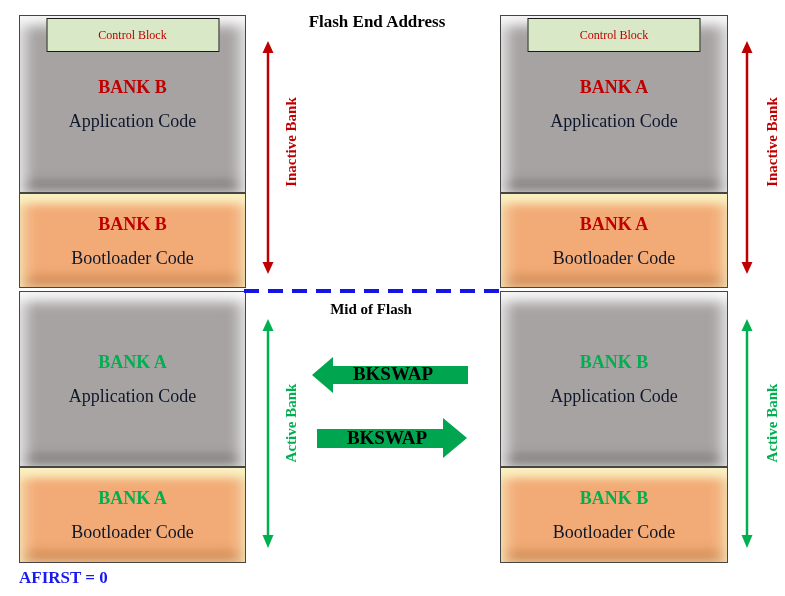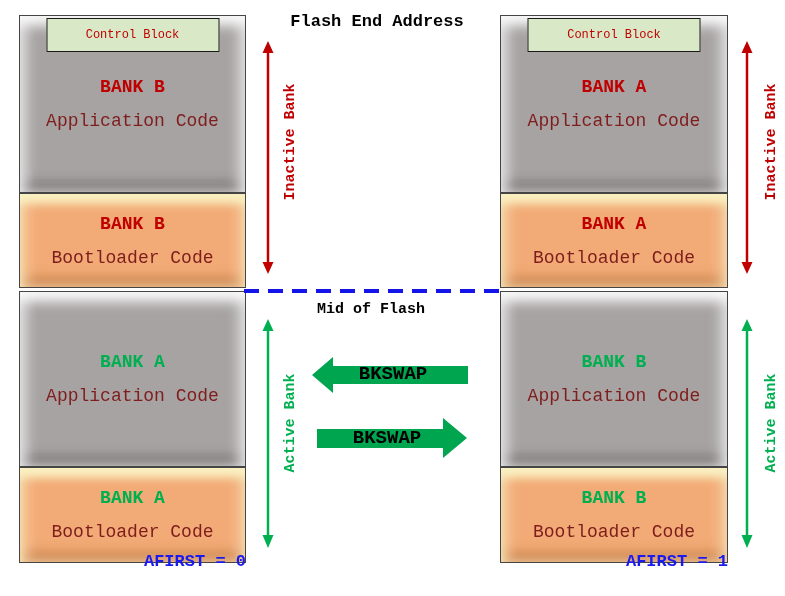--- a/index.html
+++ b/index.html
@@ -1,18 +1,18 @@
 <!DOCTYPE html>
 <html><head>
 <meta charset="utf-8">
 <style>
   html,body { margin:0; padding:0; background:#ffffff; }
   .canvas {
     position:relative; width:785px; height:589px; background:#ffffff;
-    font-family:Liberation Mono, monospace; overflow:hidden;
+    font-family:Liberation Serif, serif; overflow:hidden;
   }
   .block {
     position:absolute; box-sizing:border-box;
     border:1px solid #454545;
     display:flex; flex-direction:column; align-items:center; justify-content:center;
     text-align:center;
   }
   .block.gray {
     background:#a7a3a3;
     box-shadow: inset 0 10px 12px rgba(255,255,255,0.85),
@@ -23,33 +23,33 @@
   .block.orange {
     background:#f2ab76;
     box-shadow: inset 0 10px 10px rgba(250,242,195,0.95),
                 inset 9px 0 11px rgba(255,226,185,0.55),
                 inset -9px 0 11px rgba(255,226,185,0.50),
                 inset 0 -10px 12px rgba(160,95,40,0.45);
   }
   .bank-label { font-weight:bold; font-size:18px; line-height:22px;text-align:center; }
   .bank-red   { color:#C00000; }
   .bank-green { color:#00B050; }
-  .code-label { font-size:18px; line-height:22px; color:#7f1d1d; margin-top:12px; }
+  .code-label { font-size:18px; line-height:22px; color:#0f172a; margin-top:12px; }
   .control-block {
     position:absolute; top:2px; left:50%; transform:translateX(-50%);
     width:173px; height:34px; background:#d9e8c6; border:1px solid #1a1a1a;
     box-sizing:border-box; display:flex; align-items:center; justify-content:center;
     font-size:12px; color:#C00000; z-index:3;
   }
   .center-label { position:absolute; text-align:center; color:#000; font-weight:bold; }
   .flash-end  { left:277px; top:12px;  width:200px; font-size:17px; }
   .mid-flash  { left:271px; top:301px; width:200px; font-size:15px; }
   .base-addr  { left:279px; top:544px; width:200px; font-size:15px; }
   .afirst {
-    position:absolute; top:552px; text-align:right;
+    position:absolute; top:568px; text-align:left;
     color:#1a1af0; font-weight:bold; font-size:17px;
   }
   .afirst.left  { left:19px;  width:227px; }
   .afirst.right { left:500px; width:228px; }
   .rot-label {
     position:absolute; width:170px; height:20px; line-height:20px;
     text-align:center; font-weight:bold; font-size:15px;
     transform:rotate(-90deg);
   }
   .rot-red   { color:#C00000; }
@@ -119,21 +119,20 @@
   </div>
 
   <div class="block orange" style="left:500px; top:467px; width:228px; height:96px;">
     <div class="bank-label bank-green">BANK B</div>
     <div class="code-label">Bootloader Code</div>
   </div>
 
   <div class="center-label flash-end">Flash End Address</div>
   <div class="center-label mid-flash">Mid of Flash</div>
   <div class="afirst left">AFIRST = 0</div>
-  <div class="afirst right">AFIRST = 1</div>
 
   <div class="rot-label rot-red rl-inactive-left">Inactive Bank</div>
   <div class="rot-label rot-green rl-active-left">Active Bank</div>
   <div class="rot-label rot-red rl-inactive-right">Inactive Bank</div>
   <div class="rot-label rot-green rl-active-right">Active Bank</div>
 
   <div class="bkswap-text bk-left">BKSWAP</div>
   <div class="bkswap-text bk-right">BKSWAP</div>
 
   <svg class="overlay" width="785" height="596" viewBox="0 0 785 596">

